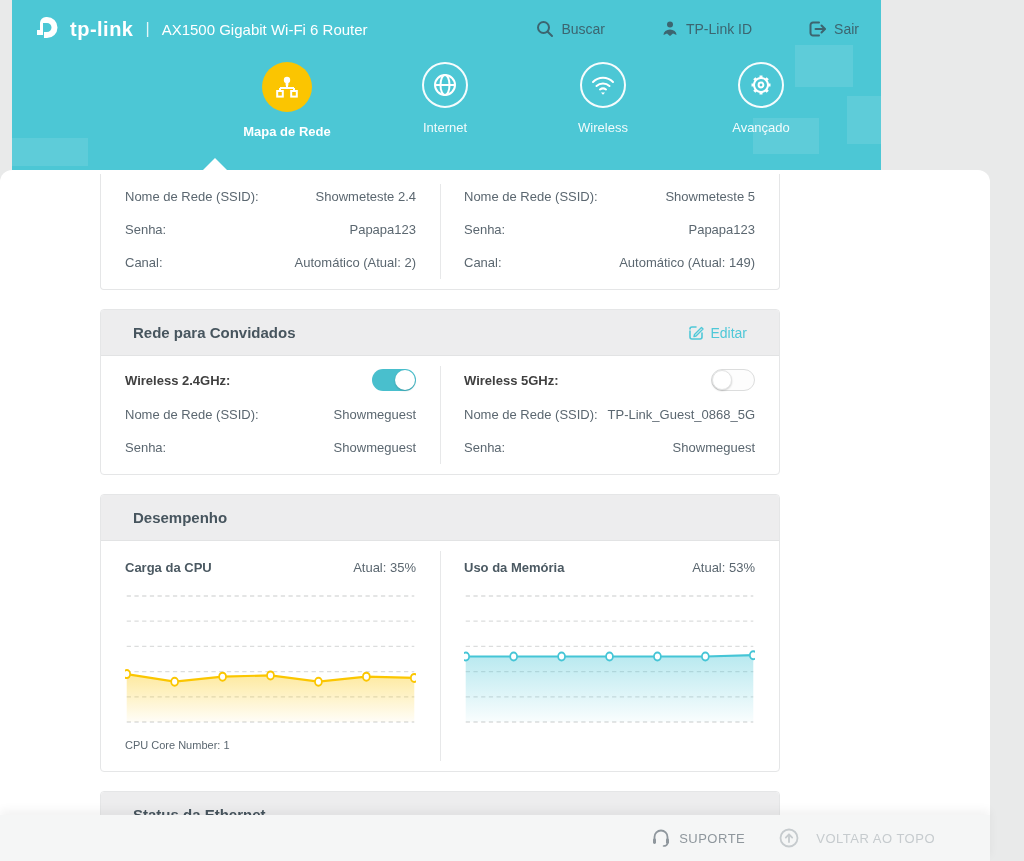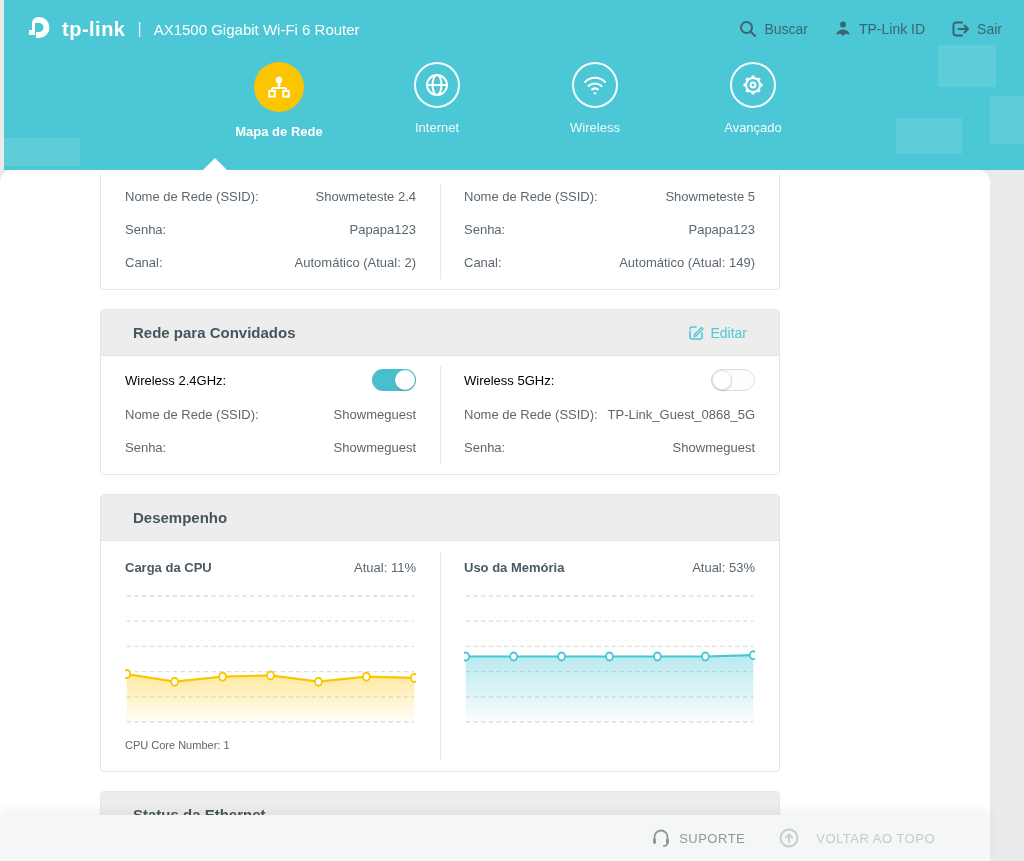--- a/index.html
+++ b/index.html
@@ -1,29 +1,29 @@
 <!DOCTYPE html>
 <html><head>
 <meta charset="utf-8">
 <style>
   * { margin:0; padding:0; box-sizing:border-box; }
   html,body { width:1024px; height:861px; overflow:hidden;
     font-family:"Liberation Sans", sans-serif; background:#e9eaea; }
 
   
-  .hdr { position:absolute; top:0; left:4px; width:1020px; height:170px;
+  .hdr { position:absolute; top:0; left:12px; width:869px; height:170px;
     background:#4cc7d5; overflow:hidden; }
   .hdr-deco { position:absolute; background:rgba(255,255,255,0.10); }
   .hdr-top { position:absolute; top:0; left:0; right:0; height:58px;
     display:flex; align-items:center; padding:0 22px; }
   .brand { display:flex; align-items:center; color:#fff; }
   .brand-name { font-size:20px; font-weight:bold; letter-spacing:0.5px; margin-left:6px; }
   .brand-sep { color:rgba(255,255,255,0.85); margin:0 12px; font-size:16px; }
   .hdr-title { color:#fff; font-size:15px; }
-  .hdr-actions { margin-left:auto; display:flex; align-items:center; gap:26px; }
+  .hdr-actions { margin-left:auto; display:flex; align-items:center; gap:56px; }
   .hdr-action { display:flex; align-items:center; gap:7px; color:#3c6570;
     font-size:14px; cursor:pointer; }
 
   
   .nav { position:absolute; top:62px; left:0; width:1024px; display:flex;
     justify-content:center; gap:18px; }
   .tab { width:140px; display:flex; flex-direction:column; align-items:center; cursor:pointer; }
   .tab-circle { width:46px; height:46px; border-radius:50%;
     border:2px solid rgba(255,255,255,0.95); display:flex; align-items:center;
     justify-content:center; }
@@ -48,21 +48,21 @@
   .card-hd-title { font-size:15px; font-weight:bold; color:#47555e; }
   .edit-link { margin-left:auto; display:flex; align-items:center; gap:6px;
     color:#4fc8d8; font-size:14px; cursor:pointer; }
 
   .cols { display:flex; position:relative; }
   .col { width:50%; padding:6px 0 10px 0; }
   .vdiv { position:absolute; left:50%; top:10px; bottom:10px; width:1px; background:#e7e8e9; }
   .row { height:33px; display:flex; align-items:center;
     justify-content:space-between; padding:0 24px; }
   .row .lbl { font-size:13px; color:#5b6770; }
-  .row .lbl.b { font-weight:normal; color:#000000; }
+  .row .lbl.b { font-weight:bold; color:#404040; }
   .row .val { font-size:13px; color:#5b6770; }
   .row.toggle-row { height:36px; }
 
   .toggle { width:44px; height:22px; border-radius:11px; position:relative; cursor:pointer; }
   .toggle.on { background:#49bfcd; }
   .toggle.off { background:#fdfdfd; border:1px solid #dcdddd; }
   .knob { position:absolute; top:1px; width:20px; height:20px; border-radius:50%;
     background:#fff; box-shadow:0 1px 2px rgba(0,0,0,0.18); }
   .toggle.on .knob { right:1px; }
   .toggle.off .knob { left:0px; top:0px; border:1px solid #e2e3e3; }
@@ -283,21 +283,21 @@
   <div class="spacer"></div>
 
   <div class="card">
     <div class="card-hd">
       <span class="card-hd-title">Desempenho</span>
     </div>
     <div class="perf-body">
       <div class="perf-half">
         <div class="perf-head">
           <span class="perf-title">Carga da CPU</span>
-          <span class="perf-cur">Atual: 11%</span>
+          <span class="perf-cur">Atual: 35%</span>
         </div>
         <svg class="chart-svg" id="chart-cpu" viewBox="0 0 340 138" preserveAspectRatio="none">
             <defs>
               <linearGradient id="chart-cpu-grad" x1="0" y1="0" x2="0" y2="1">
                 <stop offset="0" stop-color="#fbc600" stop-opacity="0.38"></stop>
                 <stop offset="1" stop-color="#fbc600" stop-opacity="0.03"></stop>
               </linearGradient>
             </defs>
             <line x1="2" x2="338" y1="5" y2="5" stroke="#dcdddd" stroke-width="1.3" stroke-dasharray="5 4"></line>
             <line x1="2" x2="338" y1="30.2" y2="30.2" stroke="#dcdddd" stroke-width="1.3" stroke-dasharray="5 4"></line>

